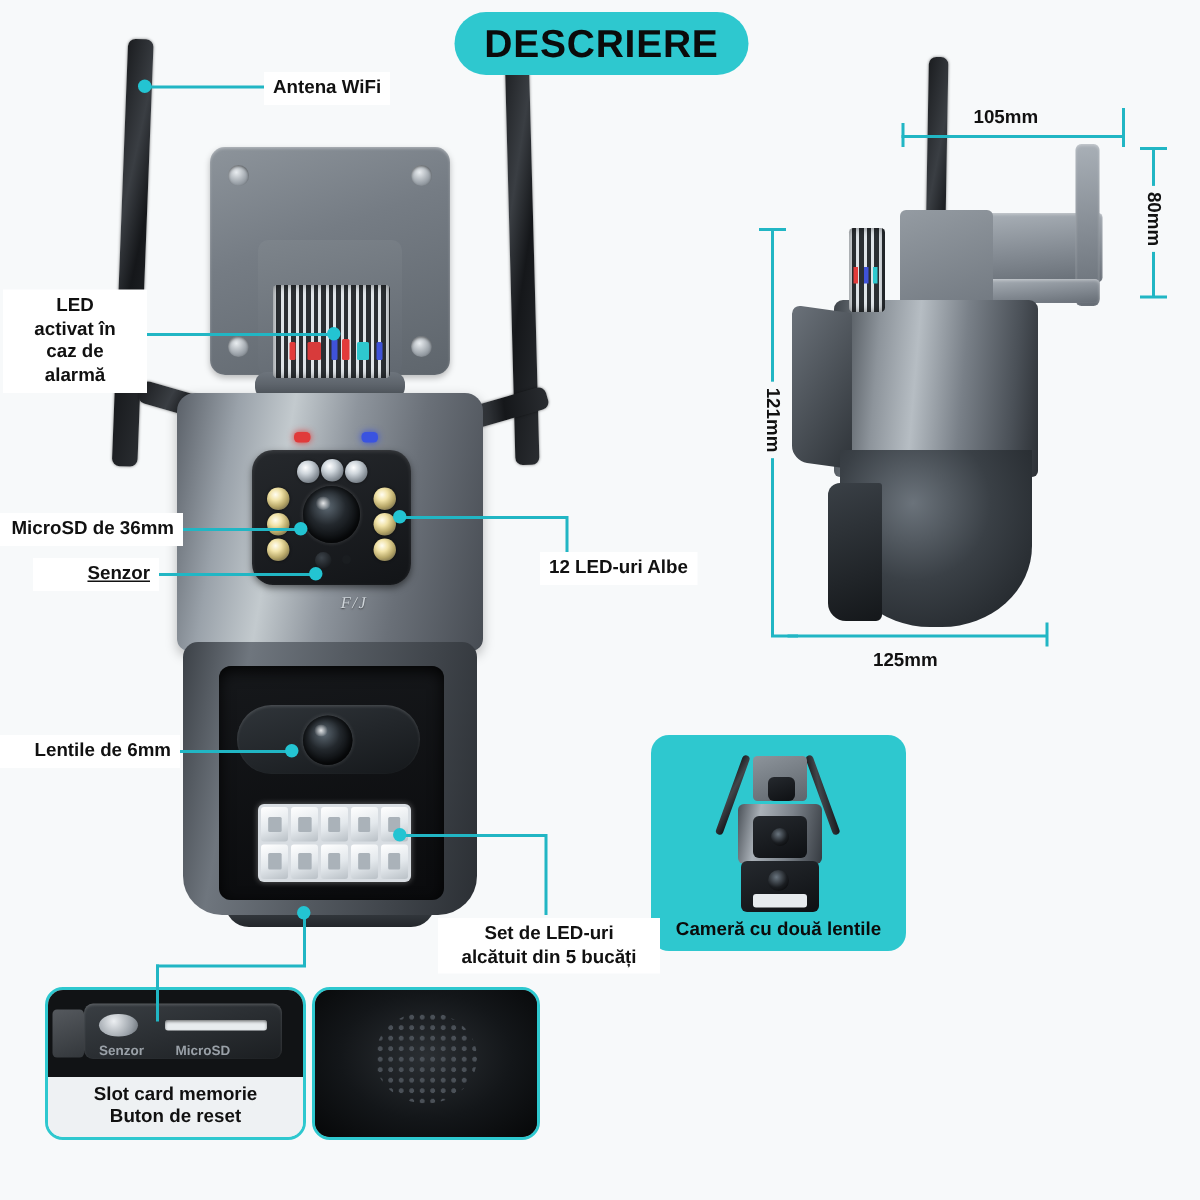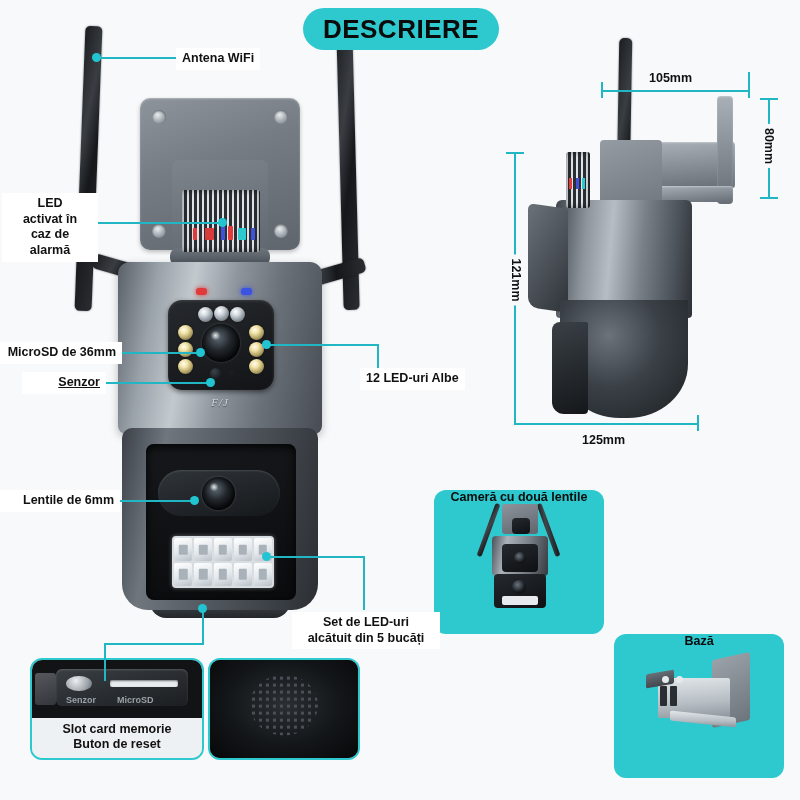--- a/index.html
+++ b/index.html
@@ -235,21 +235,21 @@
   }
   .spk-arc{
     position:absolute;right:6%;top:-14%;width:18%;height:128%;
     border-left:2px solid #5a6view;border-radius:50%;
     border-left-color:#6a7279;
   }
 
   
   .acc-card{
     background:#2ec8cf;border-radius:12px;z-index:20;
-    display:flex;flex-direction:column;align-items:center;justify-content:flex-start;
+    display:flex;flex-direction:column;align-items:center;justify-content:flex-end;
     padding-bottom:8px;overflow:hidden;position:relative;
   }
   .acc-cap{
     color:#0b0b0b;font-weight:bold;font-size:12.5px;text-align:center;
     position:relative;z-index:3;
   }
   .acc-art{position:absolute;left:0;right:0;top:0;bottom:24px;}
 
   
   .mini-ant{
@@ -333,21 +333,21 @@
     <span class="ir-led warm" style="left:10px;top:59px;width:15px;height:15px;"></span>
     <span class="ir-led warm" style="right:10px;top:25px;width:15px;height:15px;"></span>
     <span class="ir-led warm" style="right:10px;top:42px;width:15px;height:15px;"></span>
     <span class="ir-led warm" style="right:10px;top:59px;width:15px;height:15px;"></span>
     <span class="big-lens" style="left:34px;top:24px;width:38px;height:38px;"></span>
     <span class="lens-glint" style="left:42px;top:31px;width:11px;height:9px;"></span>
     <span class="sensor-eye" style="left:42px;top:68px;width:11px;height:11px;"></span>
     <span class="sensor-eye" style="left:60px;top:70px;width:6px;height:6px;background:#1a1d20;"></span>
   </div>
 
-  <div class="abs brandmark" style="left:180px;top:396px;width:80px;">F/J</div>
+  <div class="abs brandmark" style="left:196px;top:396px;width:80px;">F/J</div>
 
   <div class="abs body-lower-shell" style="left:122px;top:428px;width:196px;height:182px;"></div>
   <div class="abs lower-cavity" style="left:146px;top:444px;width:150px;height:156px;"></div>
 
   <div class="abs lower-lens-plate" style="left:158px;top:470px;width:122px;height:46px;">
     <span class="big-lens" style="left:44px;top:7px;width:33px;height:33px;"></span>
     <span class="lens-glint" style="left:51px;top:13px;width:10px;height:8px;"></span>
   </div>
 
   <div class="abs led-grid" style="left:172px;top:536px;width:98px;height:48px;">
@@ -474,27 +474,14 @@
       <span class="mini-body" style="left:58px;top:46px;width:56px;height:40px;"></span>
       <span class="mini-dark" style="left:68px;top:54px;width:36px;height:28px;"></span>
       <span class="mini-lens" style="left:80px;top:62px;width:12px;height:12px;"></span>
       <span class="mini-dark" style="left:60px;top:84px;width:52px;height:34px;"></span>
       <span class="mini-lens" style="left:78px;top:90px;width:14px;height:14px;"></span>
       <span class="mini-ledrow" style="left:68px;top:106px;width:36px;height:9px;"></span>
     </div>
     <div class="acc-cap">Cameră cu două lentile</div>
   </div>
 
-  <div class="abs acc-card" style="left:614px;top:490px;width:170px;height:136px;">
-    <div class="acc-art">
-      <span class="brk-plate" style="left:98px;top:22px;width:38px;height:68px;transform:skewY(-12deg);"></span>
-      <span class="brk-arm" style="left:44px;top:44px;width:72px;height:40px;"></span>
-      <span class="brk-arm" style="left:32px;top:38px;width:28px;height:14px;transform:skewY(-10deg);background:linear-gradient(175deg,#6a7178,#3d4248);"></span>
-      <span class="brk-slot" style="left:46px;top:52px;width:7px;height:20px;"></span>
-      <span class="brk-slot" style="left:56px;top:52px;width:7px;height:20px;"></span>
-      <span class="brk-slot" style="left:48px;top:42px;width:7px;height:7px;border-radius:50%;background:#e6eaed;"></span>
-      <span class="brk-slot" style="left:62px;top:42px;width:7px;height:7px;border-radius:50%;background:#e6eaed;"></span>
-      <span class="brk-arm" style="left:56px;top:80px;width:66px;height:10px;transform:skewY(6deg);"></span>
-    </div>
-    <div class="acc-cap">Bază</div>
-  </div>
 
 </div>
 
 </body></html>

